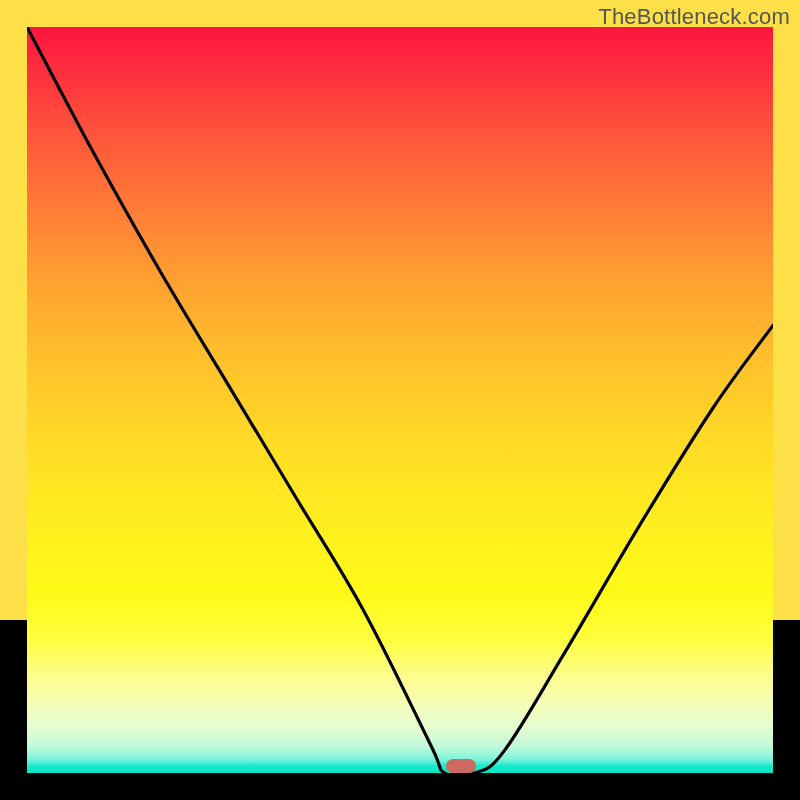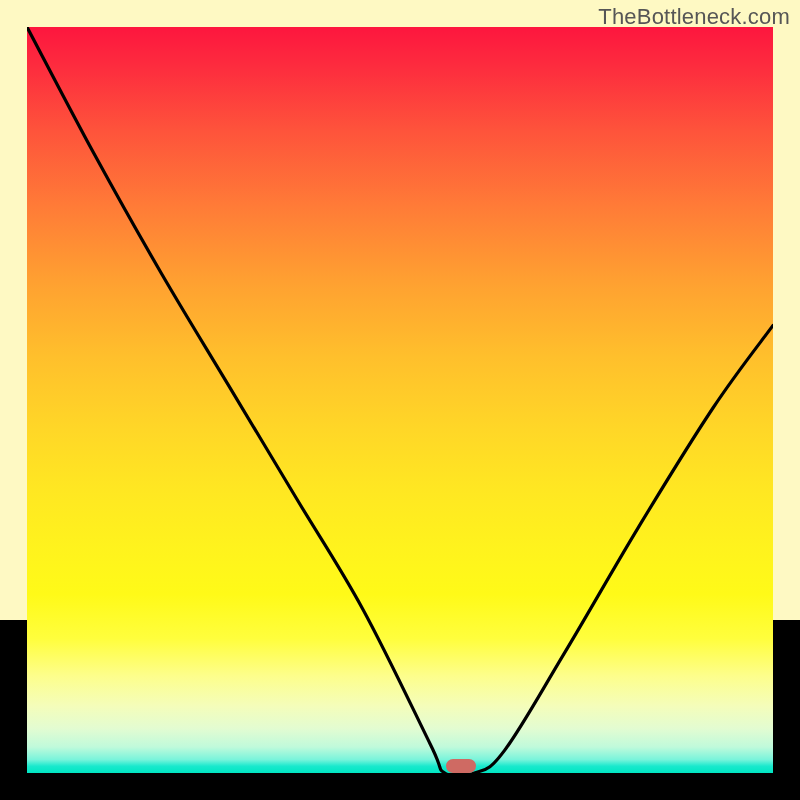--- a/index.html
+++ b/index.html
@@ -9,21 +9,21 @@
     height: 800px;
     background: #000;
     overflow: hidden;
   }
   .frame {
     position: absolute;
     left: 0;
     top: 0;
     width: 800px;
     height: 620px;
-    background: #fef9c3;
+    background: #fde047;
   }
   .watermark {
     position: absolute;
     top: 4px;
     right: 10px;
     font-family: Arial, Helvetica, sans-serif;
     font-size: 22px;
     font-weight: 500;
     color: #565656;
     letter-spacing: 0.2px;

